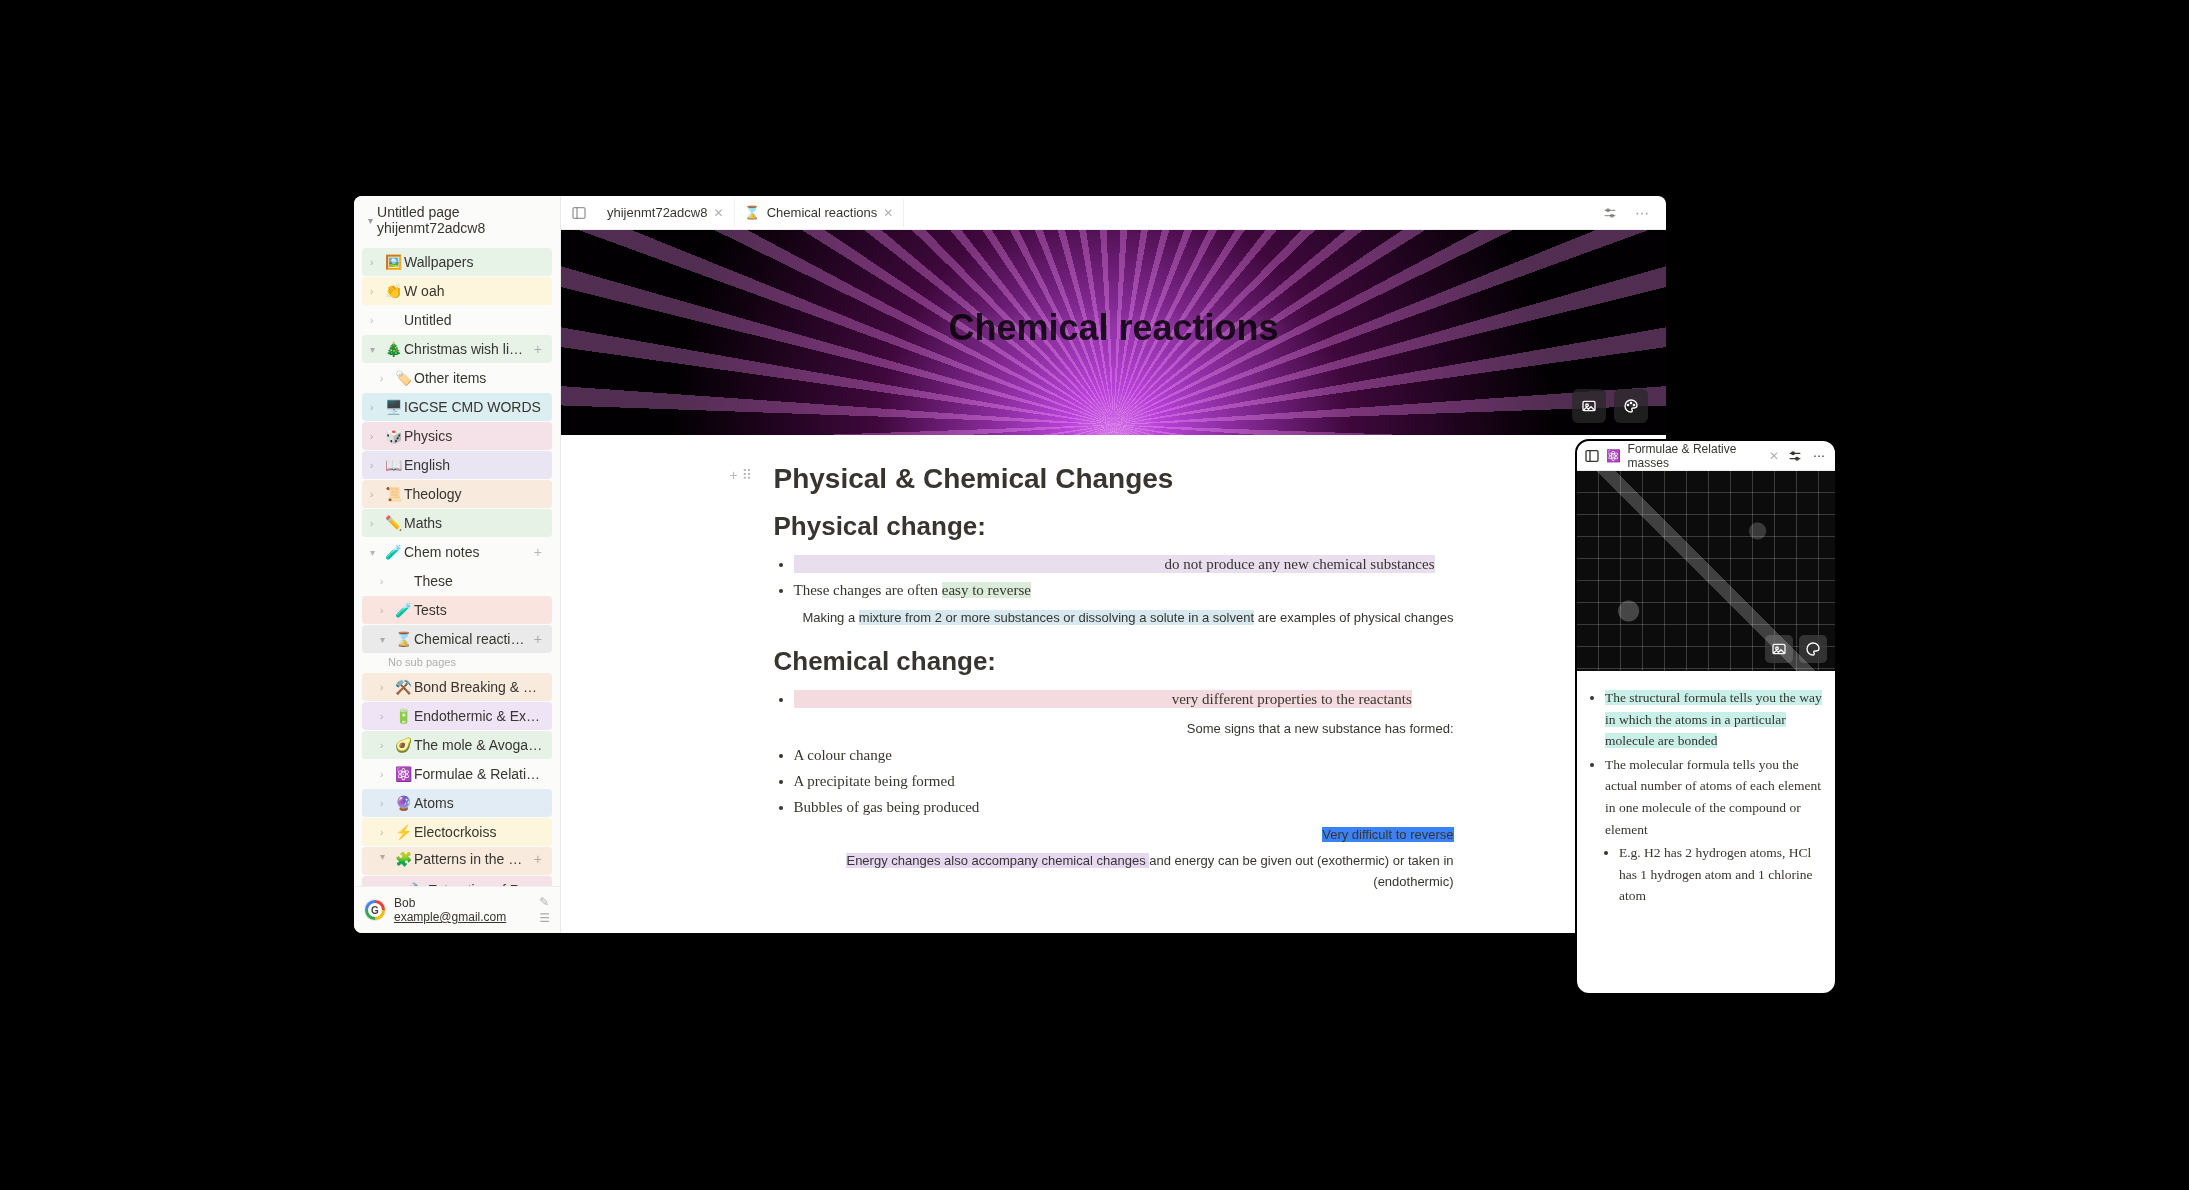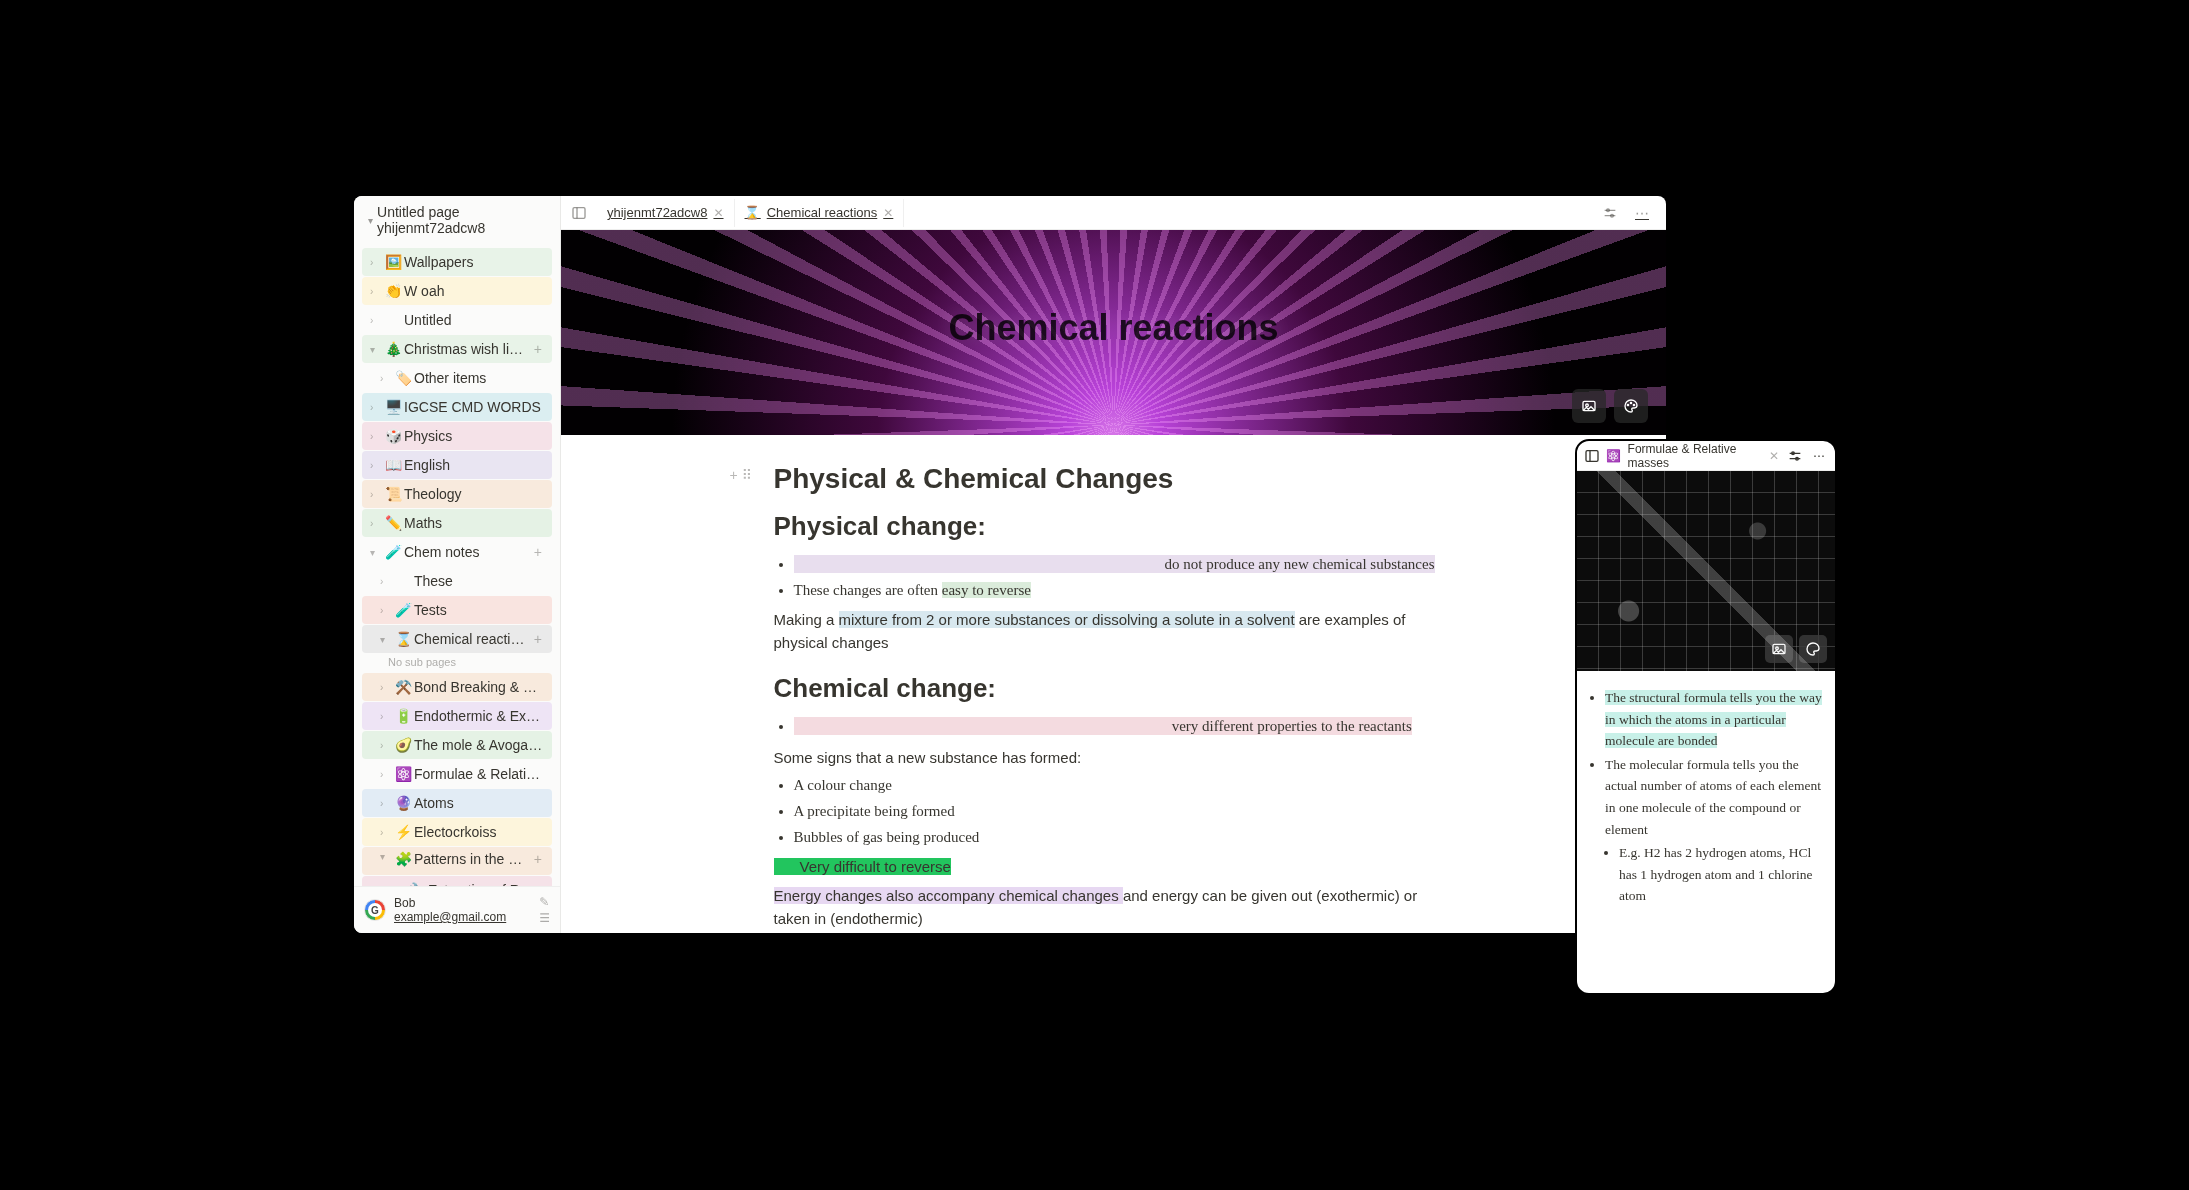--- a/index.html
+++ b/index.html
@@ -107,21 +107,20 @@
   .account-name { font-weight:500; }
   .account-email { text-decoration: underline; color:#37352f; }
   .sidebar-bottom .side-actions { margin-left:auto; display:flex; flex-direction:column; gap:2px; color: rgba(55,53,47,.4); font-size:12px;}
   
   .main { flex:1; display:flex; flex-direction:column; position:relative; }
   .tabbar {
     height: 34px;
     display:flex; align-items:center; gap:0;
     padding: 0 6px;
     border-bottom: 1px solid rgba(55,53,47,.09);
-    text-decoration: underline;
   }
   .tab-sidebar-toggle {
     width:22px; height:22px;
     display:flex; align-items:center; justify-content:center;
     color: rgba(55,53,47,.5);
     margin-right:6px;
   }
   .tab {
     display:flex; align-items:center; gap:6px;
     padding: 4px 10px; height:28px;
@@ -162,29 +161,29 @@
     cursor:pointer;
   }
   .content {
     flex:1; overflow:auto;
     padding: 28px 0 40px 0;
   }
   .content-inner { max-width: 680px; margin: 0 auto; position:relative; }
   .block-handles { position:absolute; left:-44px; top:4px; display:flex; gap:4px; color: rgba(55,53,47,.35); font-size:14px;}
   h2.sect { font-size:28px; font-weight:700; margin: 0 0 16px 0; }
   h3.sub  { font-size:26px; font-weight:700; margin: 8px 0 10px 0;}
-  .para { font-size:15px; line-height:1.55; }
+  .para { font-size:13px; line-height:1.55;text-align:right; }
   ul.bul { list-style: disc; padding-left: 20px; font-size:15px; line-height:1.6; }
   ul.bul li { margin: 2px 0; font-family: Liberation Serif, serif;}
   .hl-purple { background: #e8deee; }
   .hl-green  { background: #dbecdb; }
   .hl-blue   { background: #d8e8ef; }
   .hl-pink   { background: #f4dbe0; }
   .hl-teal   { background: #c8f0e8; }
-  .hl-red    { background: #22c55e; padding-left: 26px; }
+  .hl-red    { background: #3b82f6; }
   .hl-violet { background: #e7d8f2; }
   .hl-lav    { background: #ece3f7; }
   
   .panel2 {
     position:absolute;
     right: 5px;
     top: 250px;
     width: 262px;
     height: 556px;
     background:#fff;

